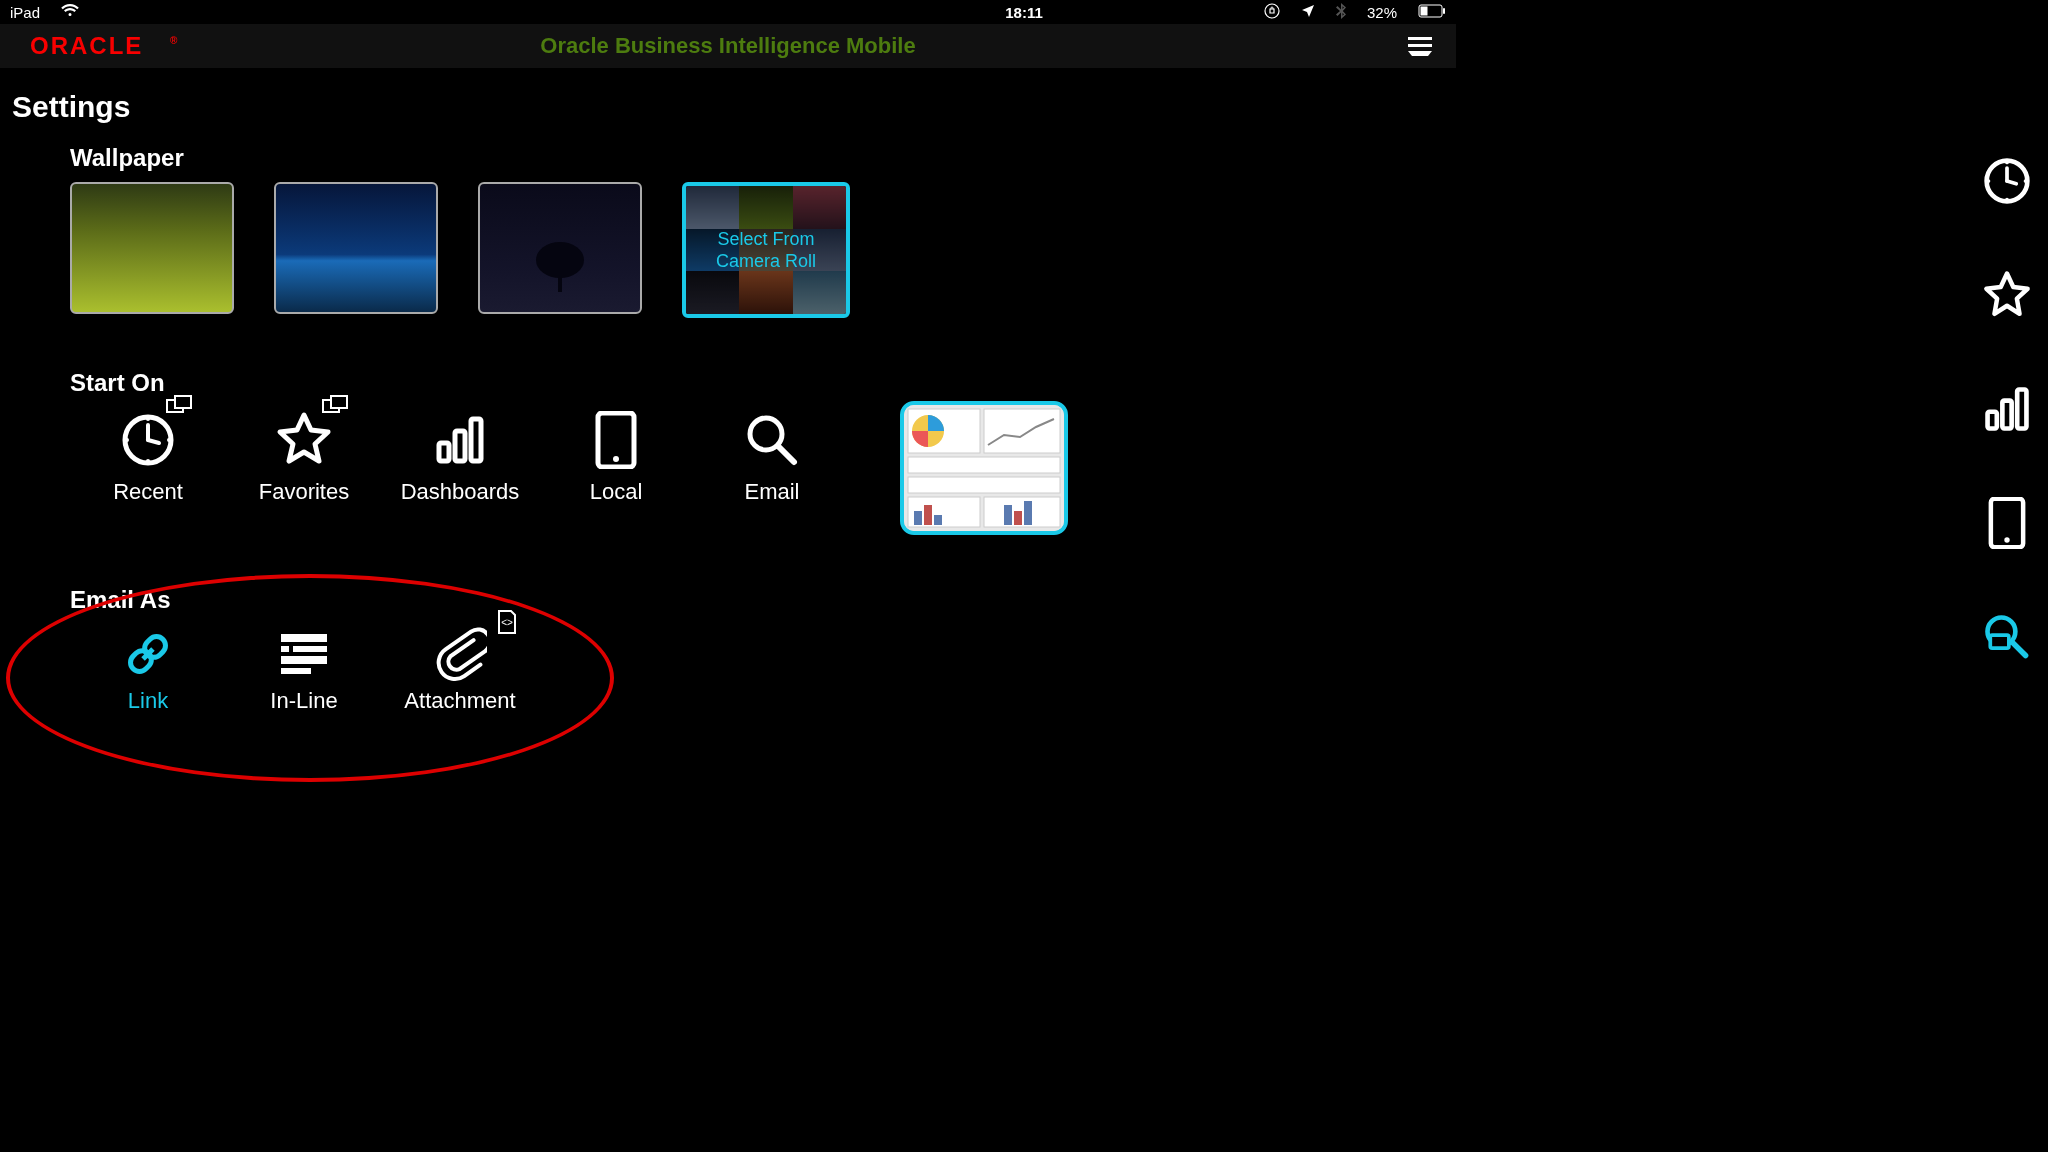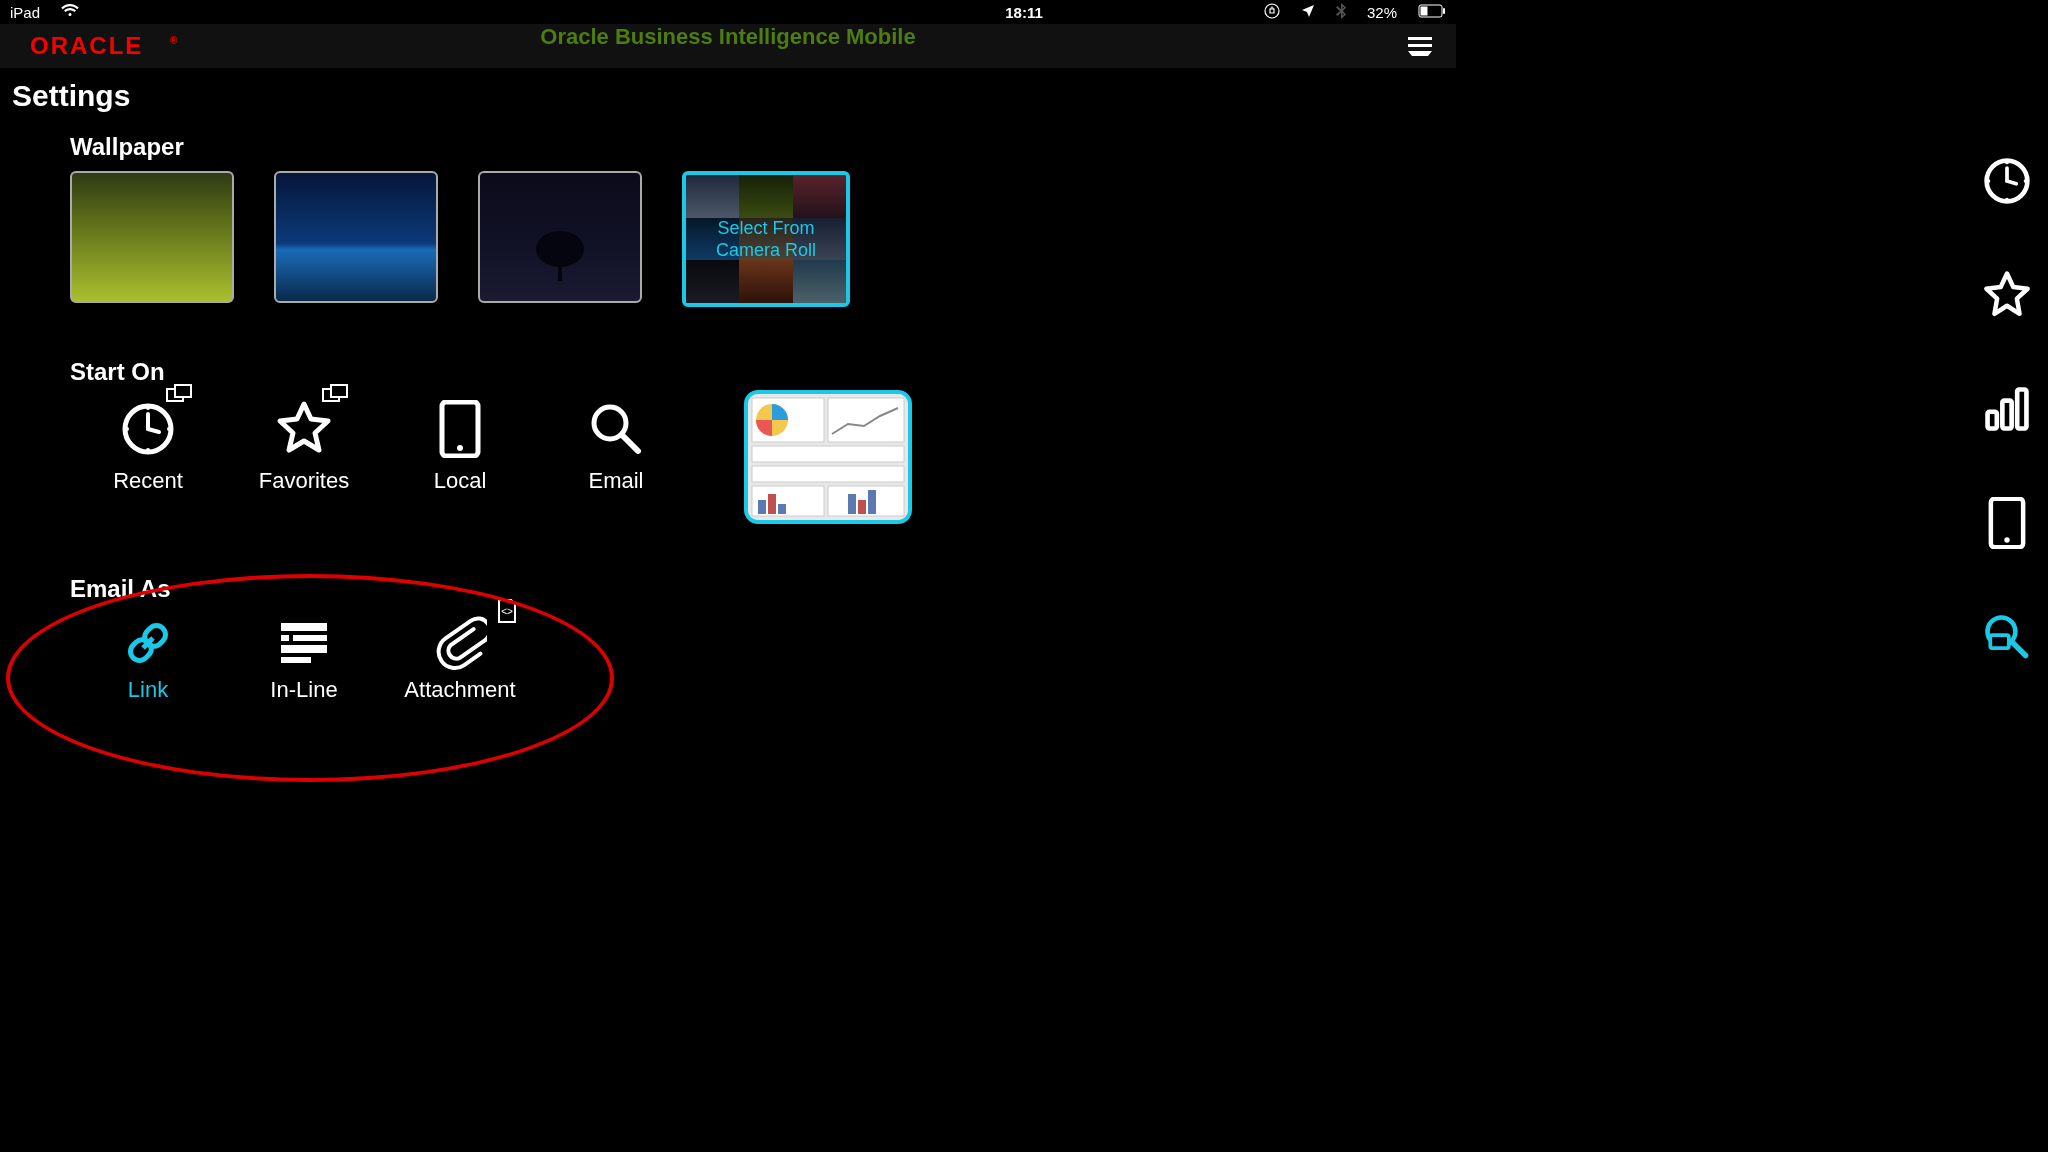--- a/index.html
+++ b/index.html
@@ -1,24 +1,24 @@
 <!DOCTYPE html>
 <html><head>
 <meta charset="utf-8">
 <style>
   html,body{margin:0;padding:0;background:#000;color:#fff;font-family:-apple-system,Helvetica,Arial,sans-serif;width:1456px;height:816px;overflow:hidden}
   .status-bar{display:flex;align-items:center;justify-content:space-between;height:24px;padding:0 10px;font-size:15px;background:#000}
   .status-left,.status-right{display:flex;align-items:center;gap:21px}
   .status-center{position:absolute;left:50%;transform:translateX(-50%);font-weight:600;font-size:15px}
-  .app-header{display:flex;align-items:flex-start;justify-content:center;height:44px;position:relative;background:#111}
+  .app-header{display:flex;align-items:center;justify-content:center;height:44px;position:relative;background:#111}
   .app-title{font-size:22px;font-weight:700;color:#4d7c0f}
   .logo{position:absolute;left:30px;top:8px}
   .logo svg text{font-family:Arial,Helvetica,sans-serif;font-weight:700;letter-spacing:2px}
   .header-menu{position:absolute;right:22px;top:8px}
-  .content{padding:3px 0 0 10px}
+  .content{padding:14px 0 0 10px}
   h1.page-title{margin:8px 0 20px 2px;font-size:30px;font-weight:700}
   h2.section-title{margin:11px 0 10px 60px;font-size:24px;font-weight:700}
   .row{display:flex;gap:0;margin-left:60px;align-items:flex-start}
   .wallpaper-thumb{width:160px;height:128px;border-radius:6px;border:2px solid #aaa;margin-right:40px;position:relative;overflow:hidden;background:#000}
   .wallpaper-thumb.selected{border:4px solid #1ac9e8}
   .wallpaper-camera-label{position:absolute;inset:0;display:flex;align-items:center;justify-content:center;text-align:center;color:#1ac9e8;font-size:18px;line-height:22px;z-index:2}
   .start-item{width:156px;text-align:center;position:relative}
   .start-item .lbl{font-size:22px;margin-top:6px}
   .start-icon{height:66px;display:flex;align-items:center;justify-content:center}
   .badge{position:absolute;top:-12px;right:34px}
@@ -165,20 +165,30 @@
           </svg></span>
       <div class="start-icon">
         <svg width="58" height="58" viewBox="0 0 58 58">
             <path d="M29 4l7 15 17 2-13 12 4 17-15-9-15 9 4-17L5 21l17-2z" fill="none" stroke="#fff" stroke-width="5" stroke-linejoin="round"></path>
           </svg>
       </div>
       <div class="lbl">Favorites</div>
     </div>
     <div class="start-item">
       <div class="start-icon">
+        <svg width="54" height="54" viewBox="0 0 54 54">
+            <rect x="6" y="30" width="10" height="18" fill="none" stroke="#fff" stroke-width="5" rx="2"></rect>
+            <rect x="22" y="18" width="10" height="30" fill="none" stroke="#fff" stroke-width="5" rx="2"></rect>
+            <rect x="38" y="6" width="10" height="42" fill="none" stroke="#fff" stroke-width="5" rx="2"></rect>
+          </svg>
+      </div>
+      <div class="lbl">Dashboards</div>
+    </div>
+    <div class="start-item">
+      <div class="start-icon">
         <svg width="44" height="58" viewBox="0 0 44 58">
             <rect x="4" y="2" width="36" height="54" rx="4" fill="none" stroke="#fff" stroke-width="5"></rect>
             <circle cx="22" cy="48" r="3" fill="#fff"></circle>
           </svg>
       </div>
       <div class="lbl">Local</div>
     </div>
     <div class="start-item">
       <div class="start-icon">
         <svg width="56" height="56" viewBox="0 0 56 56">

